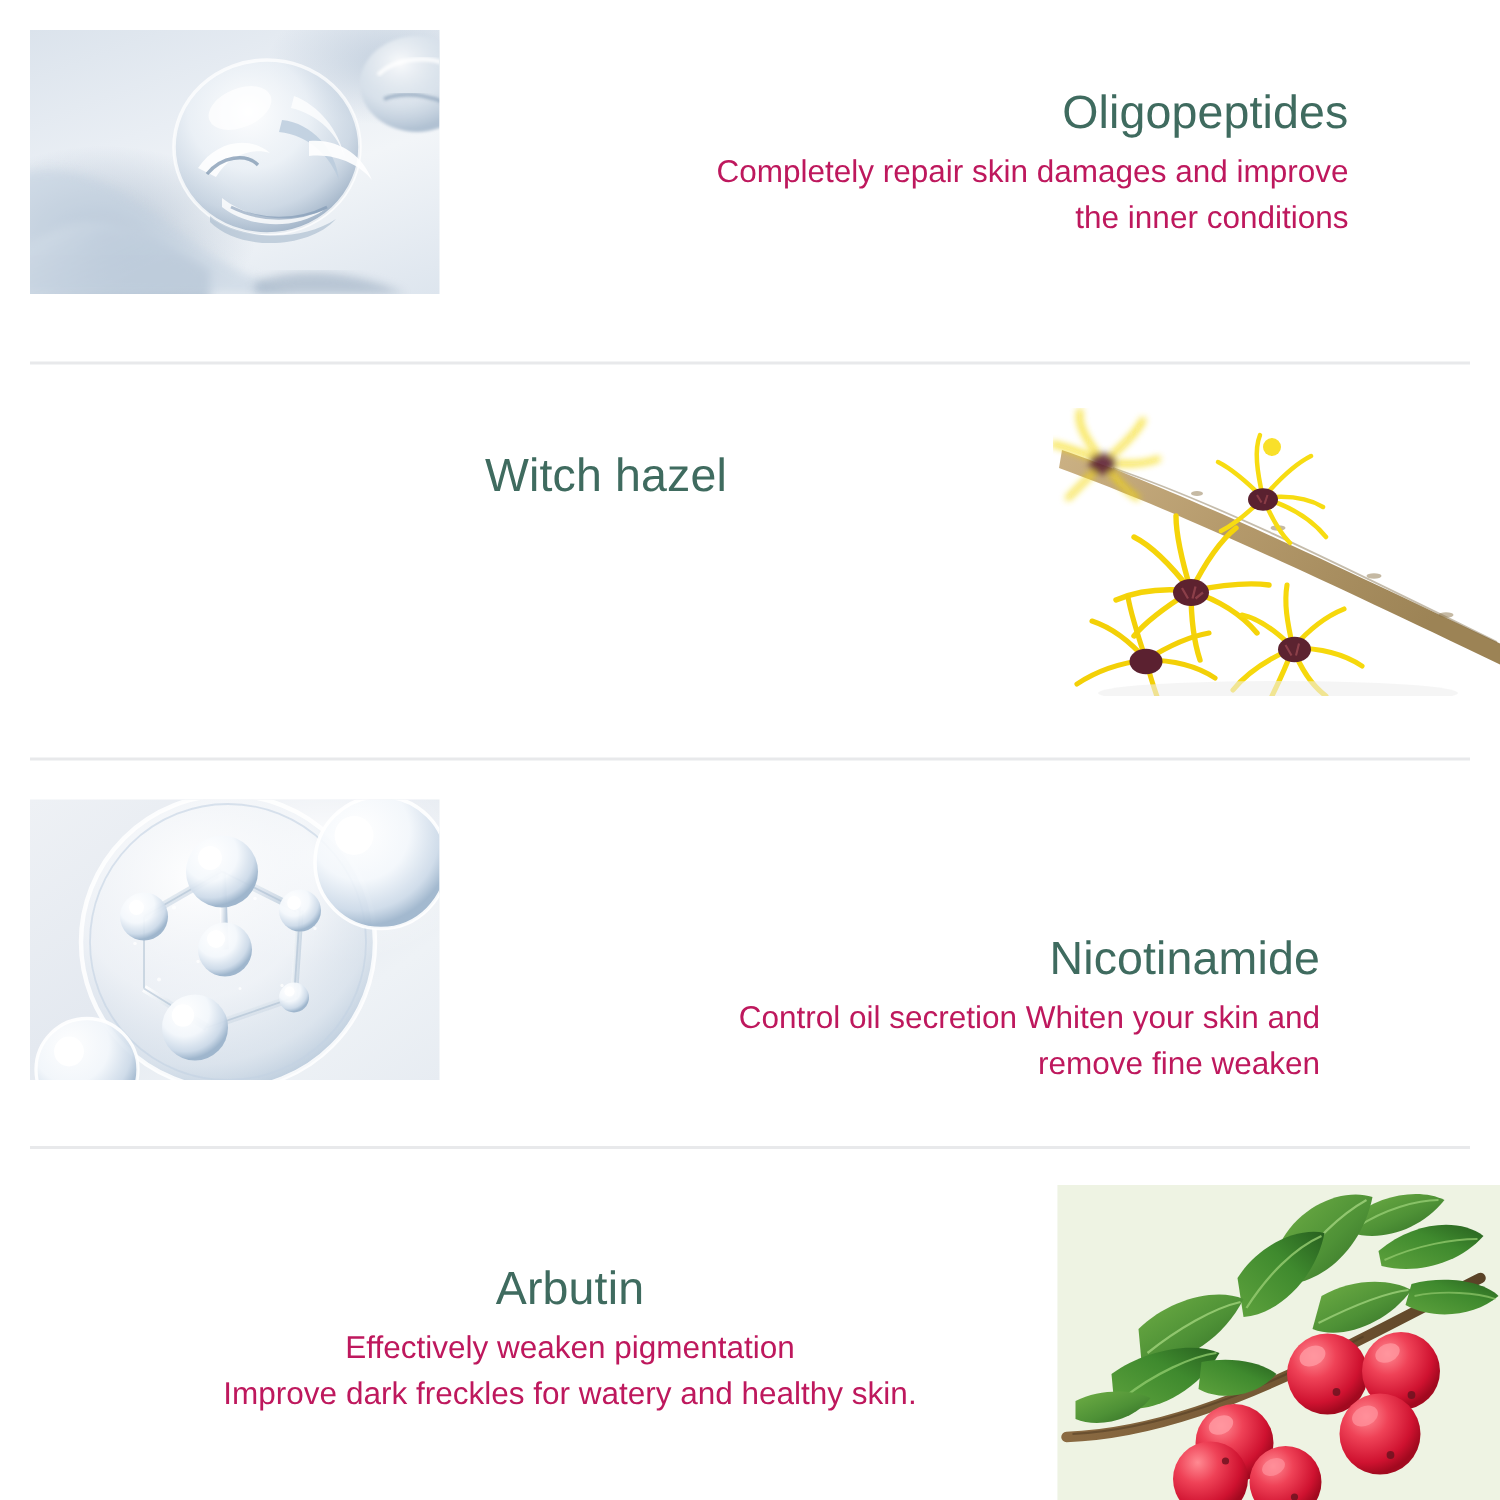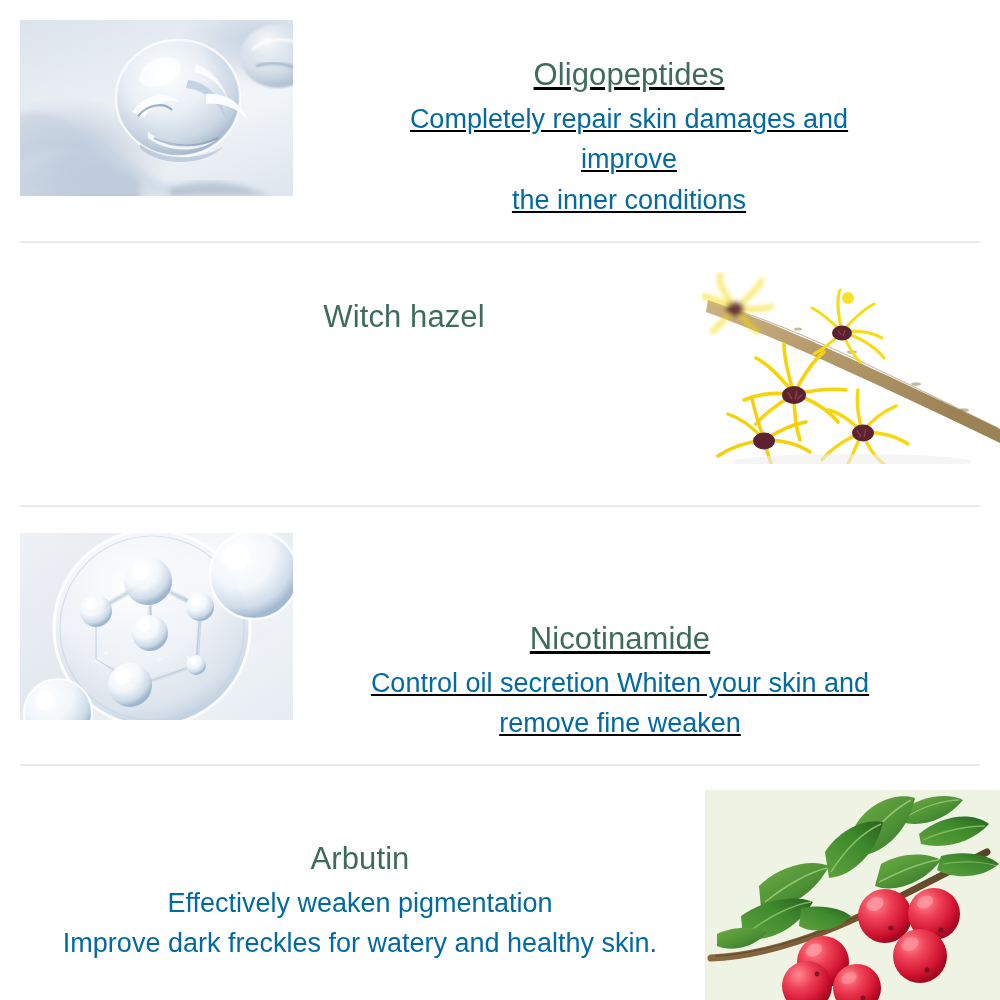--- a/index.html
+++ b/index.html
@@ -30,28 +30,28 @@
   .title {
     color: #3f6b5f;
     font-size: 31px;
     font-weight: 400;
     line-height: 1.1;
     letter-spacing: .1px;
     margin: 0 0 7px 0;
     white-space: nowrap;
   }
   .desc {
-    color: #0369a1;
-    font-size: 27px;
+    color: #be185d;
+    font-size: 21px;
     font-weight: 400;
     line-height: 1.49;
     margin: 0;
     white-space: pre-line;
   }
-  .align-left  { text-align: center; text-decoration: underline; }
+  .align-left  { text-align: right; }
   .align-right { text-align: center; }
 
   .divider {
     position: absolute;
     left: 20px;
     width: 960px;
     height: 2px;
     background: #e8e9eb;
   }
 
@@ -410,19 +410,19 @@
           <circle cx="186" cy="138" r="2.6"></circle>
           <circle cx="236" cy="140" r="2.6"></circle>
           <circle cx="222" cy="180" r="2.6"></circle>
           <circle cx="112" cy="184" r="2.4"></circle>
           <circle cx="158" cy="208" r="2.4"></circle>
         </g>
       </g>
     </svg>
   </div>
 
-  <div class="txt align-right" style="left:56px; top:842px; width:608px;">
+  <div class="txt align-right" style="left:76px; top:842px; width:608px;">
     <h2 class="title">Arbutin</h2>
     <p class="desc">Effectively weaken pigmentation
 Improve dark freckles for watery and healthy skin.</p>
   </div>
 
 </div>
 
 </body></html>

